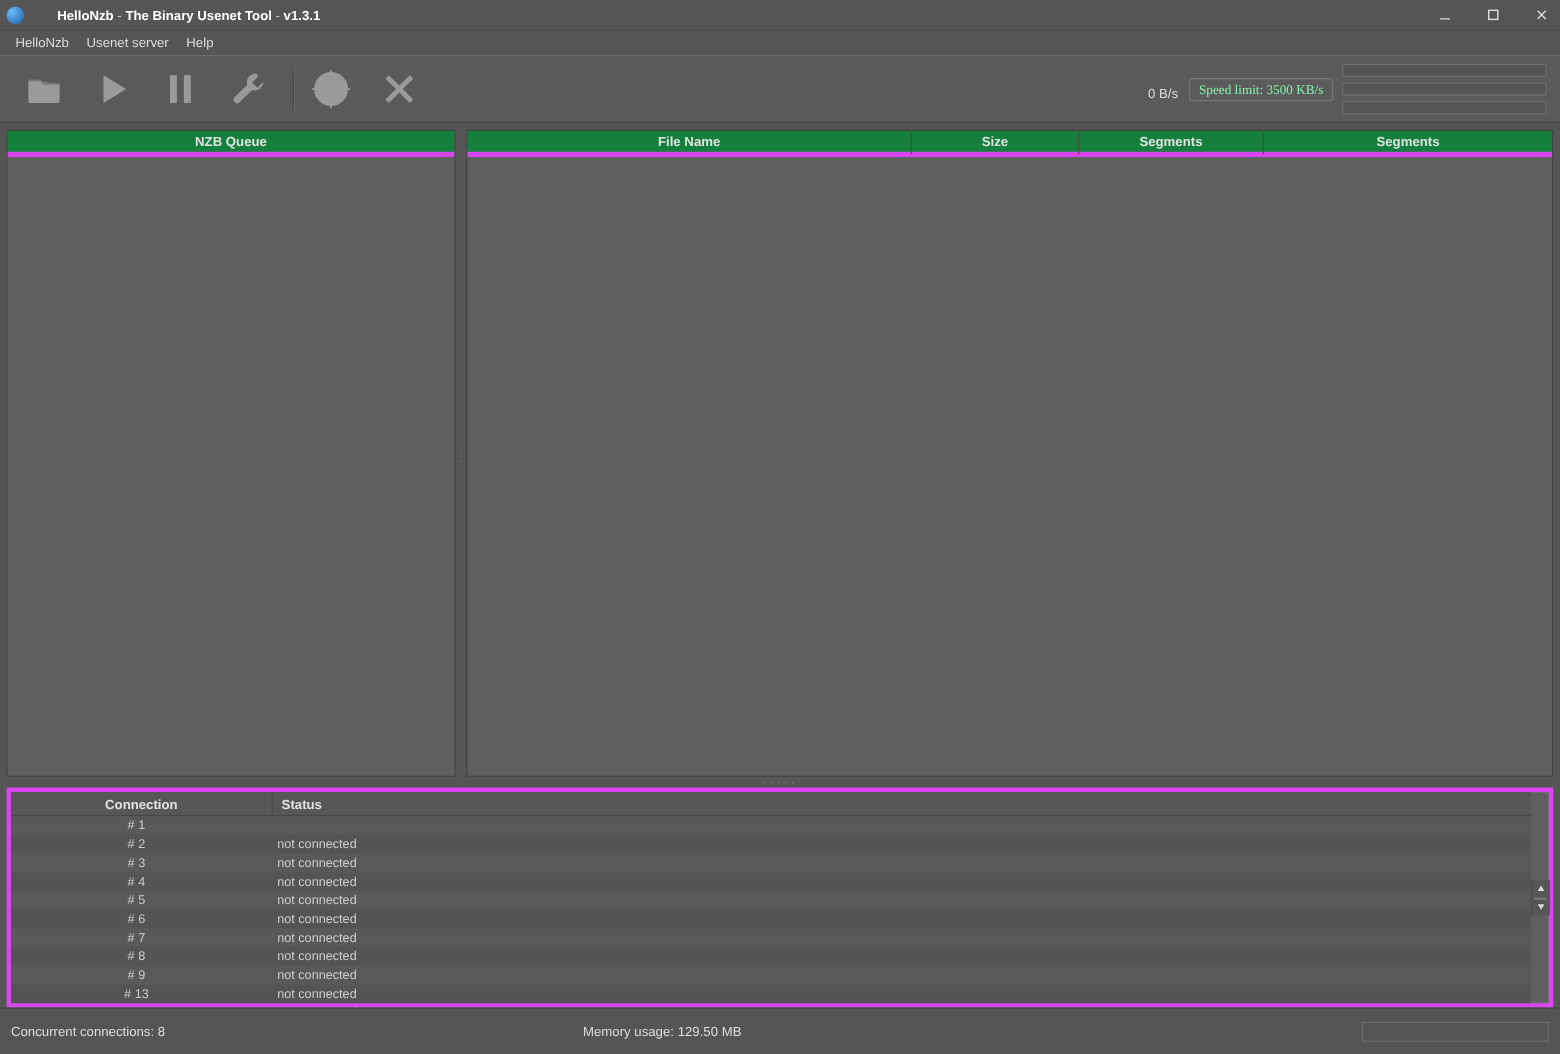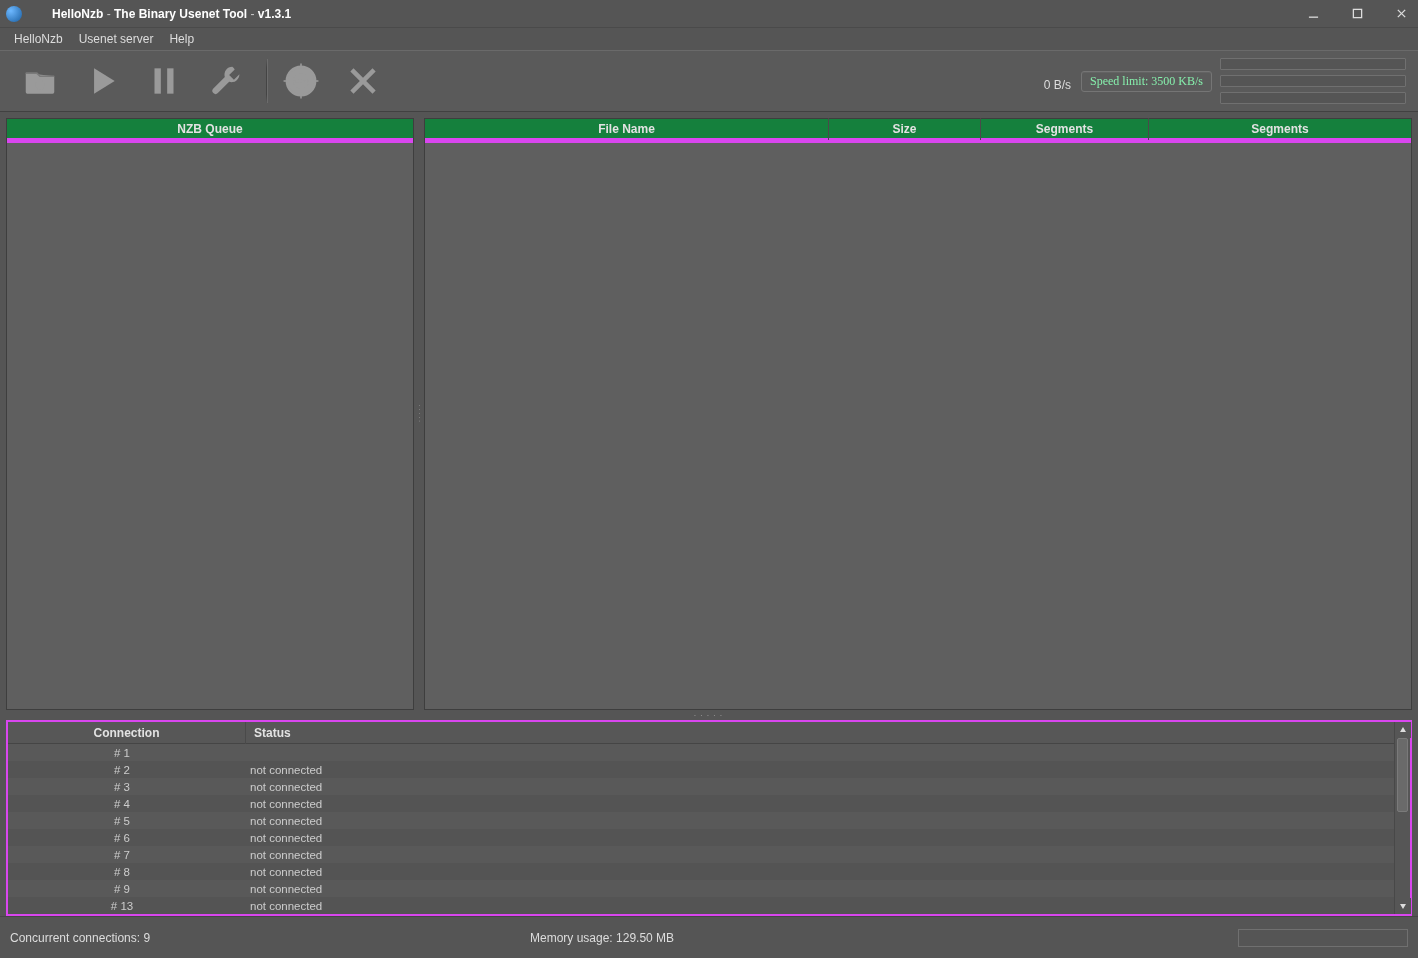--- a/index.html
+++ b/index.html
@@ -177,23 +177,24 @@
     font-size: 4px;
     letter-spacing: 2px;
     cursor: row-resize;
   }
   .h-splitter::before { content: "• • • • •"; }
 
   
   .conn-container { padding: 0 6px 0 6px; }
   .conn-panel {
     background: #5f5f5f;
-    border: 2px solid #d946ef;
+    border: 4px solid #d946ef;
     box-shadow: inset 0 0 0 1px #6c6c6c;
     display: flex;
+    align-items: center;
   }
   .conn-main { flex: 1; display: flex; flex-direction: column; }
   .conn-header {
     display: flex;
     height: 22px;
     background: #575757;
     border-bottom: 1px solid #454545;
     align-items: center;
   }
   .conn-header .th { font-weight: 600; }
@@ -425,16 +426,16 @@
       <div class="sb-btn">
         <svg width="8" height="8" viewBox="0 0 8 8">
             <polygon points="1,2 7,2 4,7" fill="#ddd"></polygon>
           </svg>
       </div>
     </div>
   </div>
 </div>
 
 <div class="statusbar">
-  <div class="sb-left">Concurrent connections: 9</div>
+  <div class="sb-left">Concurrent connections: 8</div>
   <div class="sb-mid">Memory usage: 129.50 MB</div>
   <div class="sb-right"></div>
 </div>
 
 </body></html>

